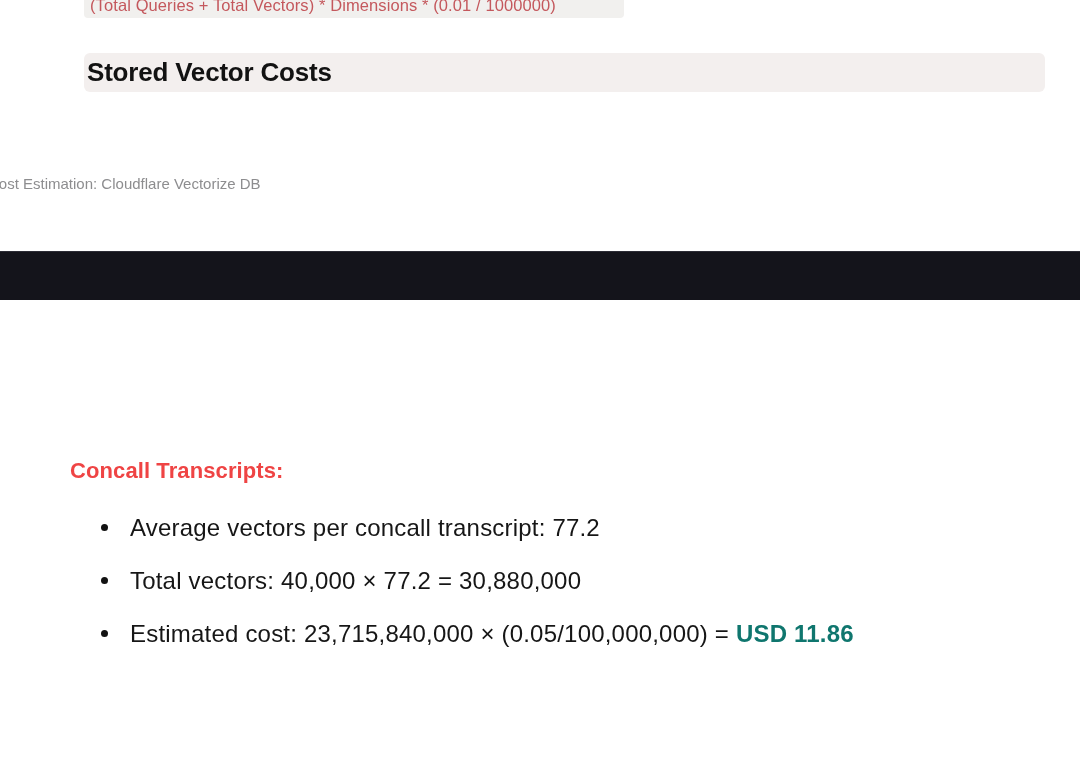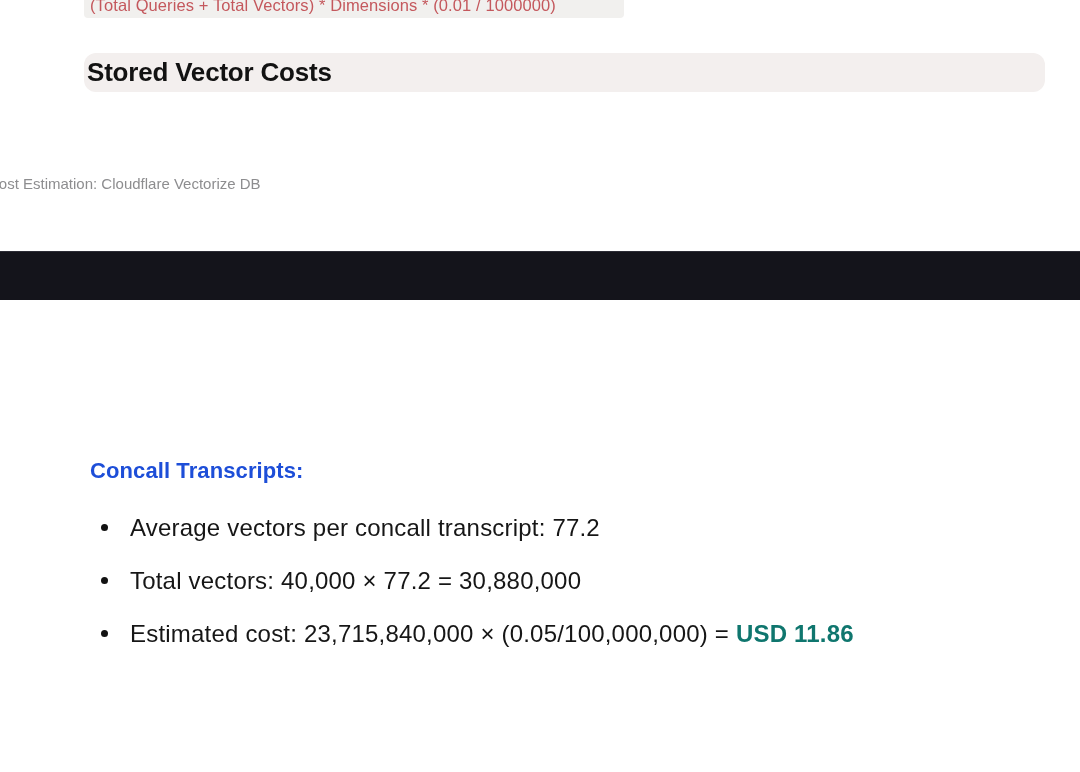--- a/index.html
+++ b/index.html
@@ -35,21 +35,21 @@
   }
 
   
   .h2-bar {
     position: absolute;
     left: 84px;
     top: 53px;
     width: 961px;
     height: 39px;
     background: #f3efee;
-    border-radius: 12px;
+    border-radius: 6px;
     display: flex;
     align-items: center;
     padding-left: 3px;
     box-sizing: border-box;
   }
   .h2-text {
     font-size: 26px;
     font-weight: 700;
     letter-spacing: -0.2px;
     color: #121212;
@@ -80,26 +80,26 @@
     width: 1080px;
     height: 49px;
     background: #14141b;
     border-top: 1px solid #2c2c35;
     box-sizing: border-box;
   }
 
   
   .section-title {
     position: absolute;
-    left: 90px;
+    left: 70px;
     top: 458px;
     font-size: 22px;
     font-weight: 700;
     letter-spacing: 0.1px;
-    color: #1d4ed8;
+    color: #ef4444;
   }
 
   
   .bullets {
     position: absolute;
     left: 0;
     top: 513px;
     width: 1080px;
     list-style: none;
     margin: 0;

